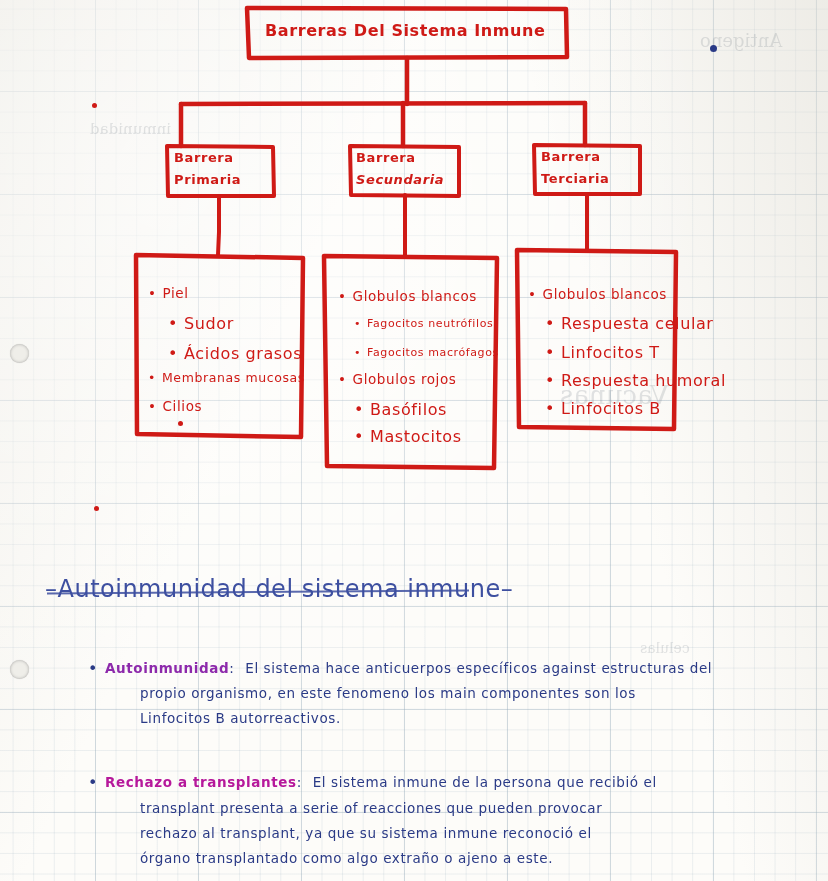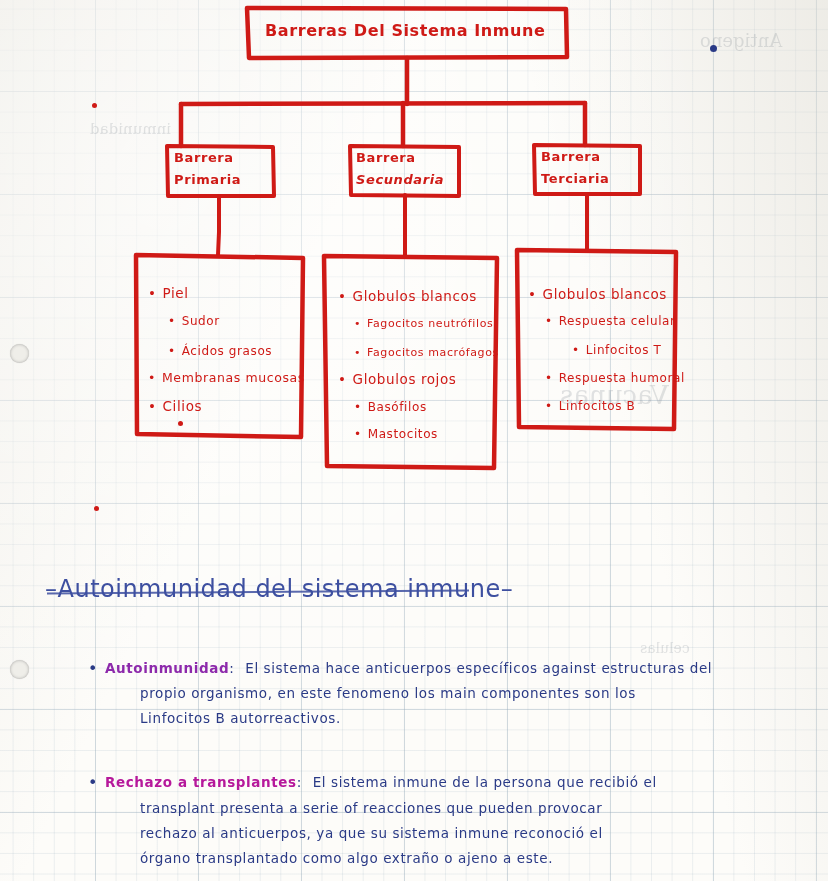--- a/index.html
+++ b/index.html
@@ -83,21 +83,21 @@
     line-height: 1.25;
     font-weight: 600;
   }
 
   .list-item {
     font-size: 13.5px;
     line-height: 1.3;
     white-space: nowrap;
   }
   .list-sub {
-    font-size: 12px;
+    font-size: 16px;
     line-height: 1.3;
     white-space: nowrap;
   }
   .bullet-dot::before {
     content: "•";
     margin-right: 6px;
   }
 
   
   #section-heading {
@@ -213,21 +213,21 @@
 
 <div class="abs hand red-ink list-item bullet-dot" style="left:338px; top:288px;">Globulos blancos</div>
 <div class="abs hand red-ink list-sub bullet-dot" style="left:354px; top:317px; font-size:11px;">Fagocitos neutrófilos</div>
 <div class="abs hand red-ink list-sub bullet-dot" style="left:354px; top:346px; font-size:11px;">Fagocitos macrófagos</div>
 <div class="abs hand red-ink list-item bullet-dot" style="left:338px; top:371px;">Globulos rojos</div>
 <div class="abs hand red-ink list-sub bullet-dot" style="left:354px; top:400px;">Basófilos</div>
 <div class="abs hand red-ink list-sub bullet-dot" style="left:354px; top:427px;">Mastocitos</div>
 
 <div class="abs hand red-ink list-item bullet-dot" style="left:528px; top:286px;">Globulos blancos</div>
 <div class="abs hand red-ink list-sub bullet-dot" style="left:545px; top:314px;text-align:center;">Respuesta celular</div>
-<div class="abs hand red-ink list-sub bullet-dot" style="left:572px; top:343px;">Linfocitos T</div>
+<div class="abs hand red-ink list-sub bullet-dot" style="left:545px; top:343px;">Linfocitos T</div>
 <div class="abs hand red-ink list-sub bullet-dot" style="left:545px; top:371px;">Respuesta humoral</div>
 <div class="abs hand red-ink list-sub bullet-dot" style="left:545px; top:399px;">Linfocitos B</div>
 
 <div id="section-heading" class="hand">
   <span>–Autoinmunidad del sistema inmune–</span>
   <span class="strike"></span>
 </div>
 
 <div class="para-bullet" style="left:88px; top:659px;">•</div>
 <div class="para hand" style="left:105px; top:656px;">
@@ -243,17 +243,17 @@
 
 <div class="para-bullet" style="left:88px; top:773px;">•</div>
 <div class="para hand" style="left:105px; top:770px;">
   <span class="term-alt">Rechazo a transplantes</span><span>:</span>
   <span style="margin-left:6px;">El sistema inmune de la persona que recibió el</span>
 </div>
 <div class="para hand" style="left:140px; top:796px;">
   <span>transplant presenta a serie of reacciones que pueden provocar</span>
 </div>
 <div class="para hand" style="left:140px; top:821px;">
-  <span>rechazo al anticuerpos, ya que su sistema inmune reconoció el</span>
+  <span>rechazo al transplant, ya que su sistema inmune reconoció el</span>
 </div>
 <div class="para hand" style="left:140px; top:846px;">
   <span>órgano transplantado como algo extraño o ajeno a este.</span>
 </div>
 
 </body></html>

